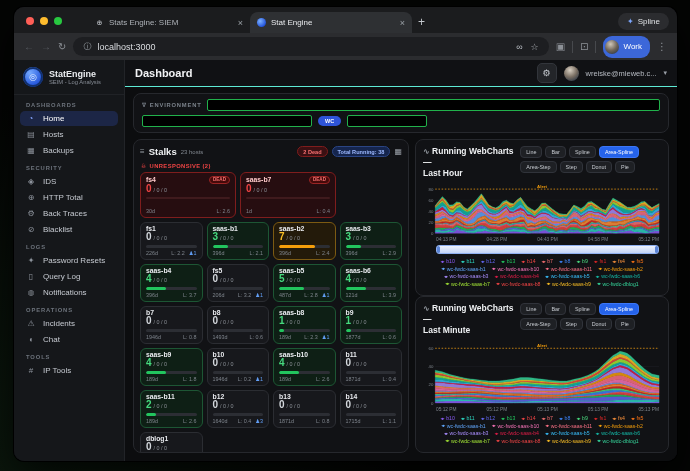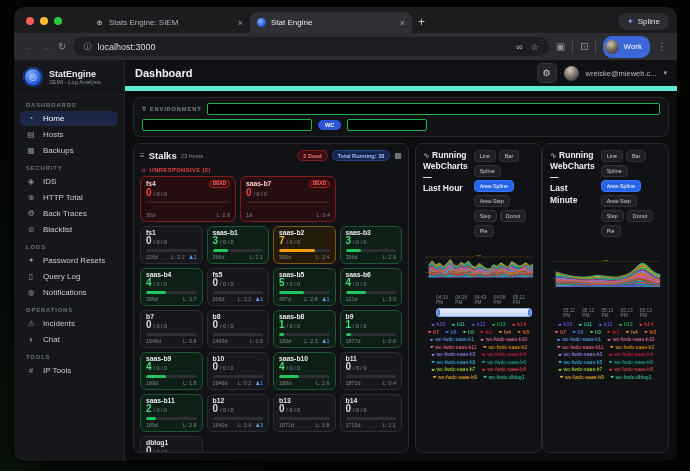--- a/index.html
+++ b/index.html
@@ -41,21 +41,21 @@
   .nav{flex:1;padding:1px 0;min-height:0;overflow:hidden}
   .sec-label{font-size:5.8px;letter-spacing:.9px;color:#6d737c;padding:6px 12px 2px;font-weight:bold}
   .nav-item{display:flex;align-items:center;gap:7px;margin:1px 6px;padding:3px 6px;border-radius:5px;color:#c6cad1;font-size:8px;cursor:pointer}
   .nav-item .ic{width:10px;text-align:center;color:#8d939c;font-size:8px;flex:none}
   .nav-item.active{background:#1c2646;color:#fff}
   .nav-item.active .ic{color:#86a6ff}
   .side-foot{border-top:1px solid #202226;padding:3px 0 5px;flex:none}
   .dot{width:5px;height:5px;border-radius:50%;background:#22c55e;display:inline-block}
   
   main{flex:1;display:flex;flex-direction:column;min-width:0;background:#0c0d0f}
-  .main-head{height:26px;flex:none;display:flex;align-items:center;padding:0 10px;border-bottom:5px solid #5eead4;background:#101114}
+  .main-head{height:26px;flex:none;display:flex;align-items:center;padding:0 10px;border-bottom:1px solid #5eead4;background:#101114}
   .page-title{font-size:11px;font-weight:bold;color:#f2f3f5}
   .head-right{margin-left:auto;display:flex;align-items:center;gap:7px}
   .gear-btn{width:18px;height:18px;border-radius:5px;background:#232529;border:1px solid #32353b;color:#c9cdd3;font-size:9px;display:flex;align-items:center;justify-content:center}
   .hdr-avatar{width:15px;height:15px;border-radius:50%;background:radial-gradient(circle at 40% 28%,#d8cfc2,#7a6f63 48%,#2e3744 85%)}
   .hdr-email{font-size:7.5px;color:#b6bac1}
   .hdr-chev{font-size:7px;color:#9aa0a8}
   .env{margin:6px 8px;background:#111215;border:1px solid #26282d;border-radius:8px;padding:5px 8px;display:flex;flex-direction:column;gap:4px;flex:none}
   .env-row{display:flex;align-items:center;gap:6px}
   .env-label{font-size:5.8px;letter-spacing:.8px;color:#7b828b;display:flex;gap:3px;align-items:center;white-space:nowrap;font-weight:bold}
   .redact{background:#000;border:1.5px solid #21b14b;border-radius:2px;height:10px}
@@ -86,21 +86,21 @@
   .c-num{font-size:10px;font-weight:bold;line-height:1.05}
   .c-suf{font-size:5.4px;color:#8b9097}
   .c-bar{height:2.5px;background:#2c2e34;border-radius:2px;margin:2.5px 0 2px;position:relative;overflow:hidden;flex:none}
   .card.dead .c-bar{background:#3f1a1d}
   .c-bar i{position:absolute;left:0;top:0;bottom:0;border-radius:2px}
   .c-foot{display:flex;align-items:center;font-size:5.4px;color:#7e848c;margin-top:auto}
   .c-load{margin-left:auto}
   .c-users{color:#63a0f8;margin-left:4px;font-size:5.4px}
   .grid{display:grid;grid-template-columns:repeat(4,1fr);grid-auto-rows:38px;gap:4px;margin-top:4px;flex:1;min-height:0}
   
-  .right-col{flex:1;display:flex;flex-direction:row;min-width:0}
+  .right-col{flex:1;display:flex;flex-direction:column;min-width:0}
   .chart-panel{flex:1;padding:6px 7px;display:flex;flex-direction:column;overflow:hidden}
   .ch-head{display:flex;gap:6px;flex:none;align-items:flex-start}
   .ch-title{font-size:8.5px;font-weight:bold;color:#eef0f2;line-height:1.3;width:96px}
   .ch-btns{margin-left:auto;display:flex;flex-wrap:wrap;gap:3px;justify-content:flex-start;width:148px}
   .ch-btn{font-size:5.4px;color:#c7cbd1;background:#1e2024;border:1px solid #30333a;border-radius:4px;padding:2px 5px;cursor:pointer;white-space:nowrap}
   .ch-btn.active{background:#2563eb;border-color:#3b76f6;color:#fff}
   .xlabels{display:flex;justify-content:space-between;font-size:4.8px;color:#7d838b;padding:1px 2px 0 13px;flex:none}
   .brush{height:7px;background:linear-gradient(#eef3fd,#c3d4f7);border:1px solid #8fb0f0;border-radius:3px;margin:3px 2px 1px 13px;position:relative;flex:none;cursor:ew-resize}
   .brush::before,.brush::after{content:"";position:absolute;top:0;bottom:0;width:3px;background:#5b84d6;border-radius:2px}
   .brush::before{left:0}.brush::after{right:0}

